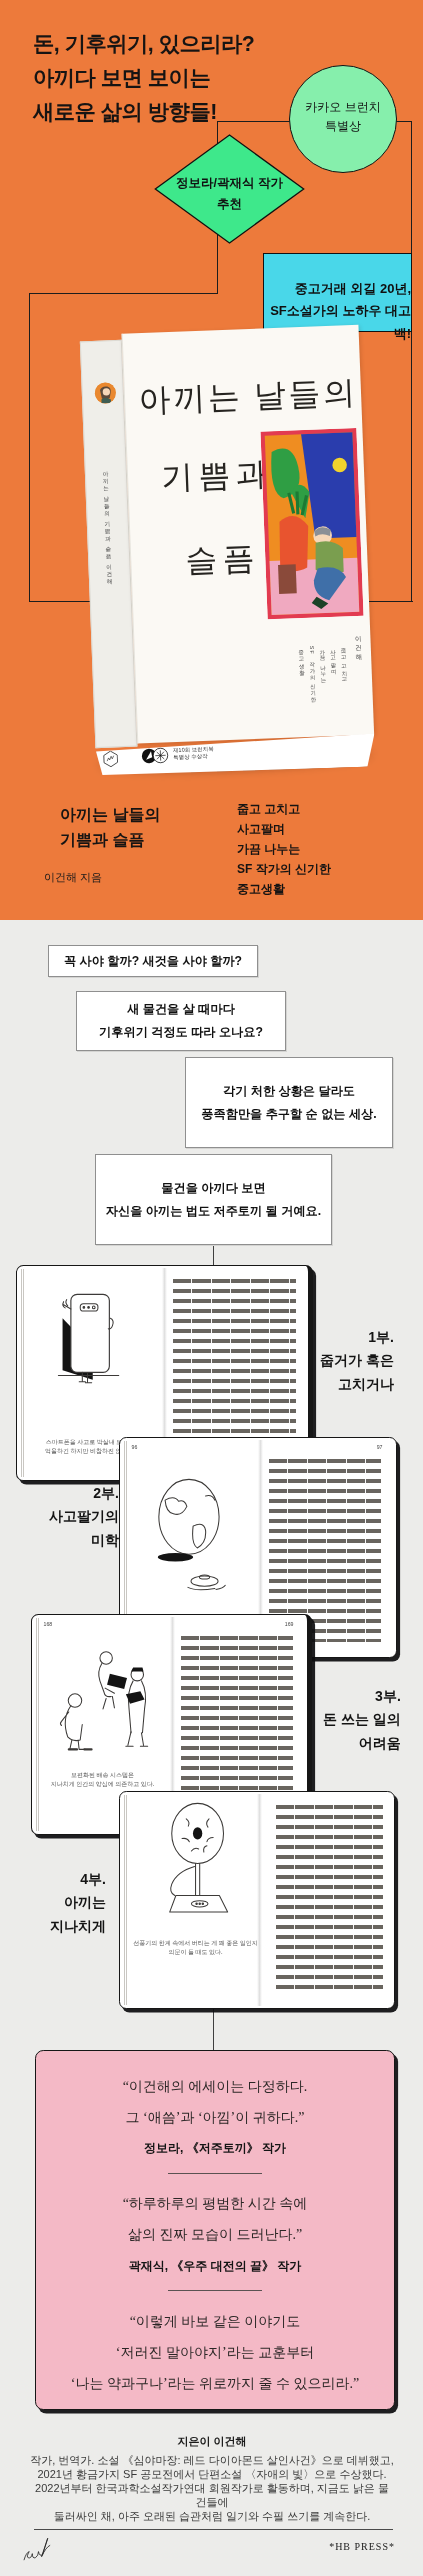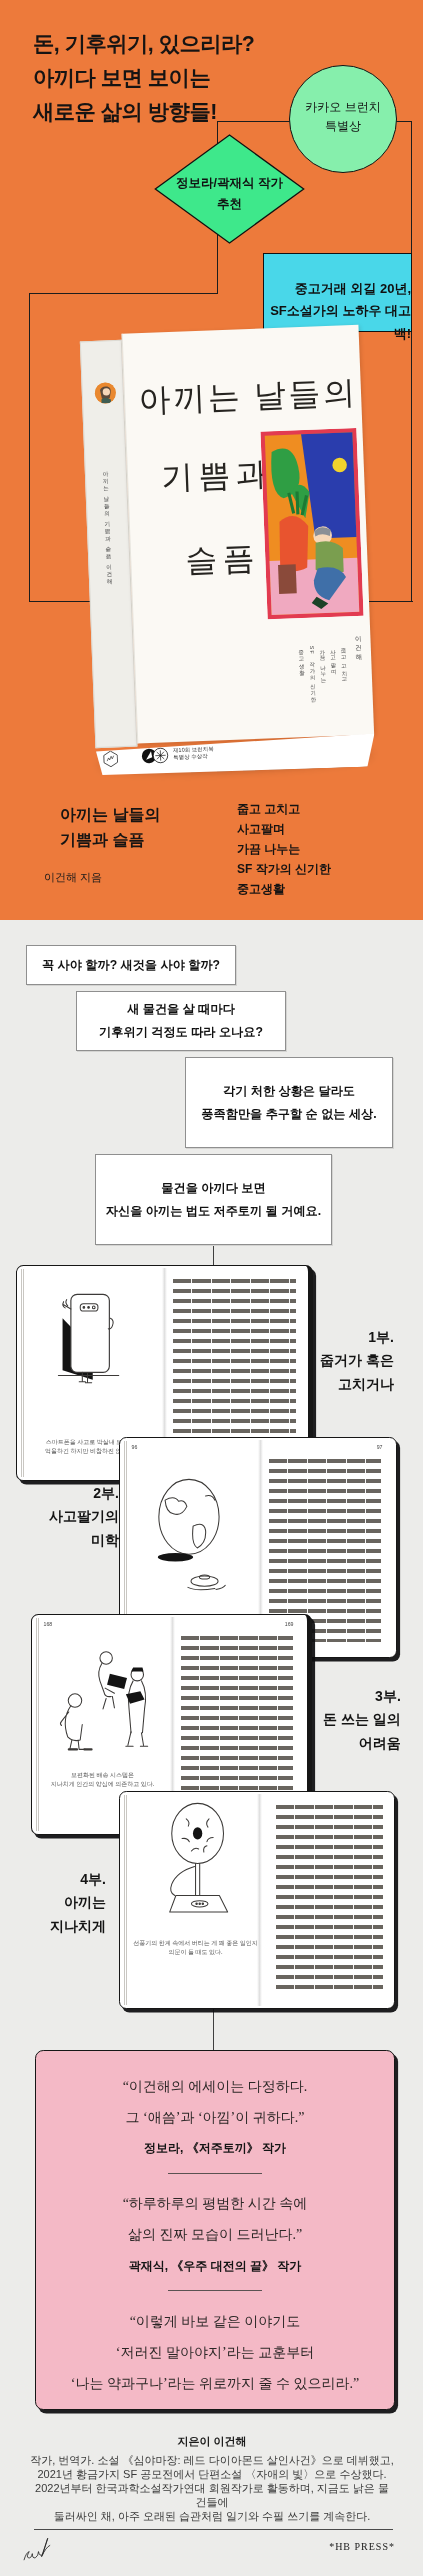--- a/index.html
+++ b/index.html
@@ -41,21 +41,21 @@
 
   
   .bb-title{left:60px;top:802px;font-size:16px;font-weight:bold;color:#161413;line-height:25px;}
   .bb-author{left:44px;top:870px;font-size:11px;color:#1d1b1a;}
   .bb-tag{left:237px;top:799px;font-size:12px;font-weight:bold;color:#161413;line-height:20px;}
 
   
   .lead{background:#fff;border:0.8px solid #8f8f8f;box-shadow:1px 1px 0 rgba(0,0,0,.10);
         text-align:center;color:#111;font-weight:bold;display:flex;flex-direction:column;justify-content:center;}
   .lead div{font-size:12.2px;line-height:23px;}
-  #lead1{left:26px;top:945px;width:210px;height:40px;}
+  #lead1{left:48px;top:945px;width:210px;height:32px;}
   #lead2{left:76px;top:991px;width:210px;height:60px;}
   #lead3{left:185px;top:1057px;width:208px;height:91px;}
   #lead4{left:95px;top:1154px;width:237px;height:91px;}
   .vline{width:1px;background:#3f3f3f;}
 
   
   .card{background:#fff;border:1.6px solid #161616;border-radius:7.3px;box-shadow:3.1px 3.6px 0 rgba(12,12,14,.92);overflow:hidden;}
   .card.redge{border-right:5.2px solid #161616;}
   #card1{left:15.6px;top:1265px;width:297px;height:216px;z-index:1;}
   #card2{left:119px;top:1437px;width:278px;height:221px;z-index:2;}

